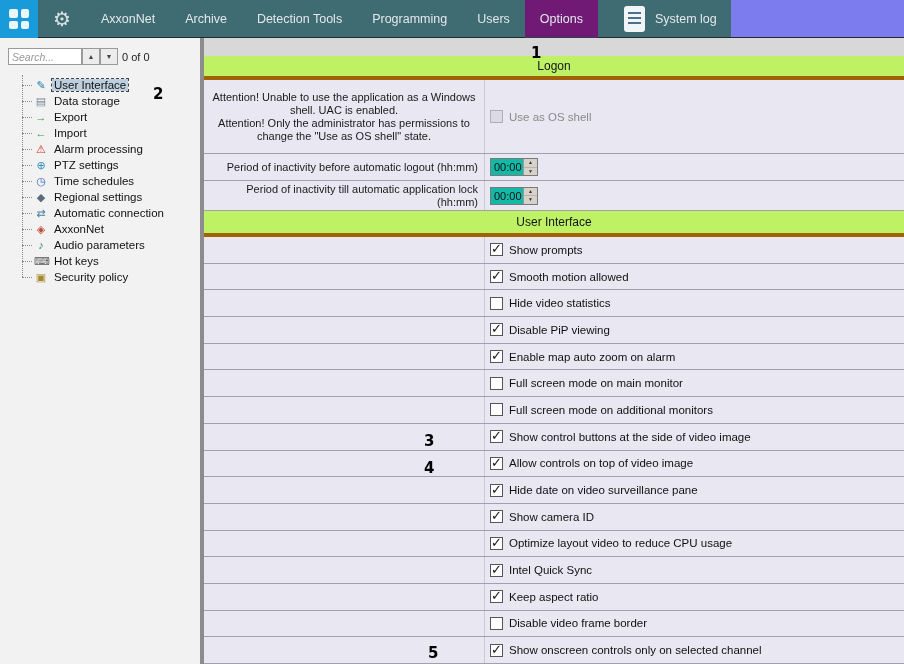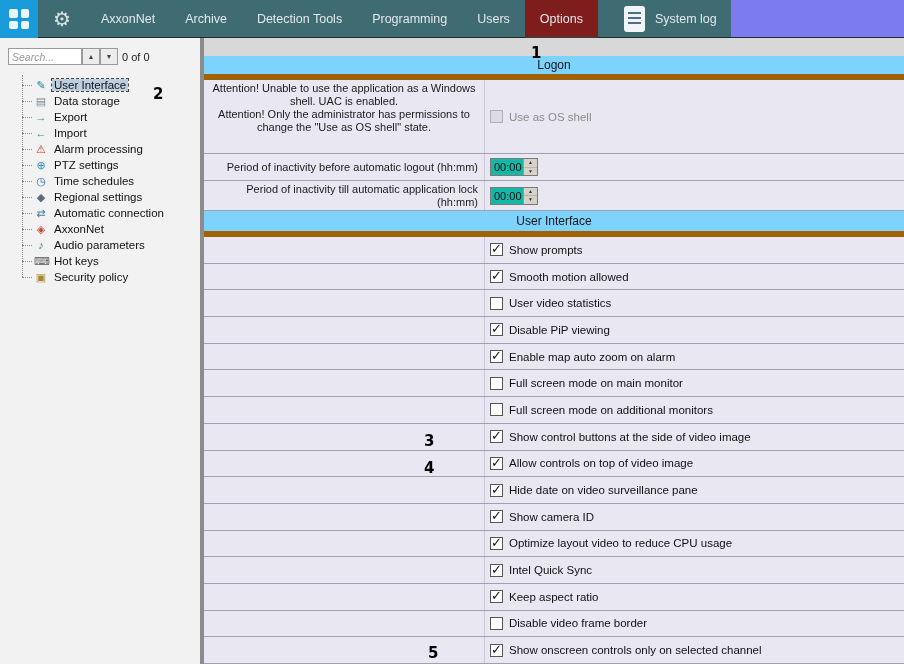--- a/index.html
+++ b/index.html
@@ -19,21 +19,21 @@
   .launcher { width:38px; height:38px; background:#189bd8; display:grid; place-items:center; flex:none; cursor:pointer; }
   .launcher-grid { width:20px; height:20px; display:grid; grid-template-columns:1fr 1fr; grid-template-rows:1fr 1fr; gap:3px; }
   .launcher-grid span { background:#eaf6fc; border-radius:2px; }
   .gear { width:48px; display:flex; align-items:center; justify-content:center; flex:none; }
   .gear-glyph { font-size:20px; color:#d9e2e4; line-height:1; }
   .menu { display:flex; align-items:stretch; }
   .menu-item {
     display:flex; align-items:center; padding:0 15px;
     color:#e3e9ea; font-size:12.5px; cursor:pointer; position:relative; white-space:nowrap;
   }
-  .menu-item.selected { background:#7f1d1d; }
+  .menu-item.selected { background:#701a75; }
   .menu-item.selected::after {
     content:""; position:absolute; left:0; right:0; top:100%; height:6px; background:#234650;
   }
   .syslog { display:flex; align-items:center; gap:10px; padding:0 14px 0 26px; cursor:pointer; }
   .syslog-icon {
     width:21px; height:26px; background:#f2f5f7; border-radius:3px; position:relative; flex:none;
   }
   .syslog-icon::before {
     content:""; position:absolute; left:4px; right:4px; top:6px; height:2px;
     background:#4a6f8a; box-shadow:0 5px 0 #4a6f8a, 0 10px 0 #4a6f8a;
@@ -69,32 +69,32 @@
   .ti-0 { color:#1f7fae; } .ti-1 { color:#7d8a99; } .ti-2 { color:#2e9e46; }
   .ti-3 { color:#2e9e46; } .ti-4 { color:#cc3322; } .ti-5 { color:#2f8fbe; }
   .ti-6 { color:#3a6fc4; } .ti-7 { color:#5a6b7d; } .ti-8 { color:#4a7da0; }
   .ti-9 { color:#c24a3a; } .ti-10 { color:#2f8f4f; } .ti-11 { color:#555555; }
   .ti-12 { color:#a58a2a; }
 
   
   .main { position:absolute; left:204px; top:38px; width:700px; height:626px; background:#e9e7f2; display:flex; flex-direction:column; }
   .topstrip { height:18px; background:#d8d8d8; flex:none; }
   .band {
-    height:24px; flex:none; background:#7dd3fc; border-bottom:6px solid #a16207;
+    height:24px; flex:none; background:#bef264; border-bottom:4px solid #a16207;
     display:flex; align-items:center; justify-content:center; font-size:12px; color:#14141c;
   }
   .band.ui { height:26px; }
   .row { display:flex; border-bottom:1px solid #a2a0b0; flex:none; background:#e9e7f2; }
   .row .lcell { width:281px; flex:none; border-right:1px solid #cbc9d8; }
   .row .rcell { flex:1; display:flex; align-items:center; gap:6px; padding-left:5px; }
   .row.attention { height:74px; }
   .row.h27 { height:27px; }
   .row.h30 { height:30px; }
   .attention-text {
-    display:flex; flex-direction:column; justify-content:flex-start;
+    display:flex; flex-direction:column; justify-content:center;
     text-align:center; font-size:11px; line-height:13px; color:#1a1a1a; padding:2px 6px;
   }
   .plabel {
     display:flex; align-items:center; justify-content:flex-end;
     text-align:right; font-size:11px; line-height:13px; padding:1px 6px 1px 10px; color:#1a1a1a;
   }
   .opts { height:427px; display:flex; flex-direction:column;border-radius:32px; }
   .opt-row { flex:1; }
   .opt-label { font-size:11.5px; color:#101010; white-space:nowrap; }
   .disabled-label { color:#8a8a8a; }
@@ -275,21 +275,21 @@
       <div class="lcell"></div>
       <div class="rcell">
         <span class="cb checked"></span>
         <span class="opt-label">Smooth motion allowed</span>
       </div>
     </div>
     <div class="row opt-row">
       <div class="lcell"></div>
       <div class="rcell">
         <span class="cb"></span>
-        <span class="opt-label">User video statistics</span>
+        <span class="opt-label">Hide video statistics</span>
       </div>
     </div>
     <div class="row opt-row">
       <div class="lcell"></div>
       <div class="rcell">
         <span class="cb checked"></span>
         <span class="opt-label">Disable PiP viewing</span>
       </div>
     </div>
     <div class="row opt-row">

